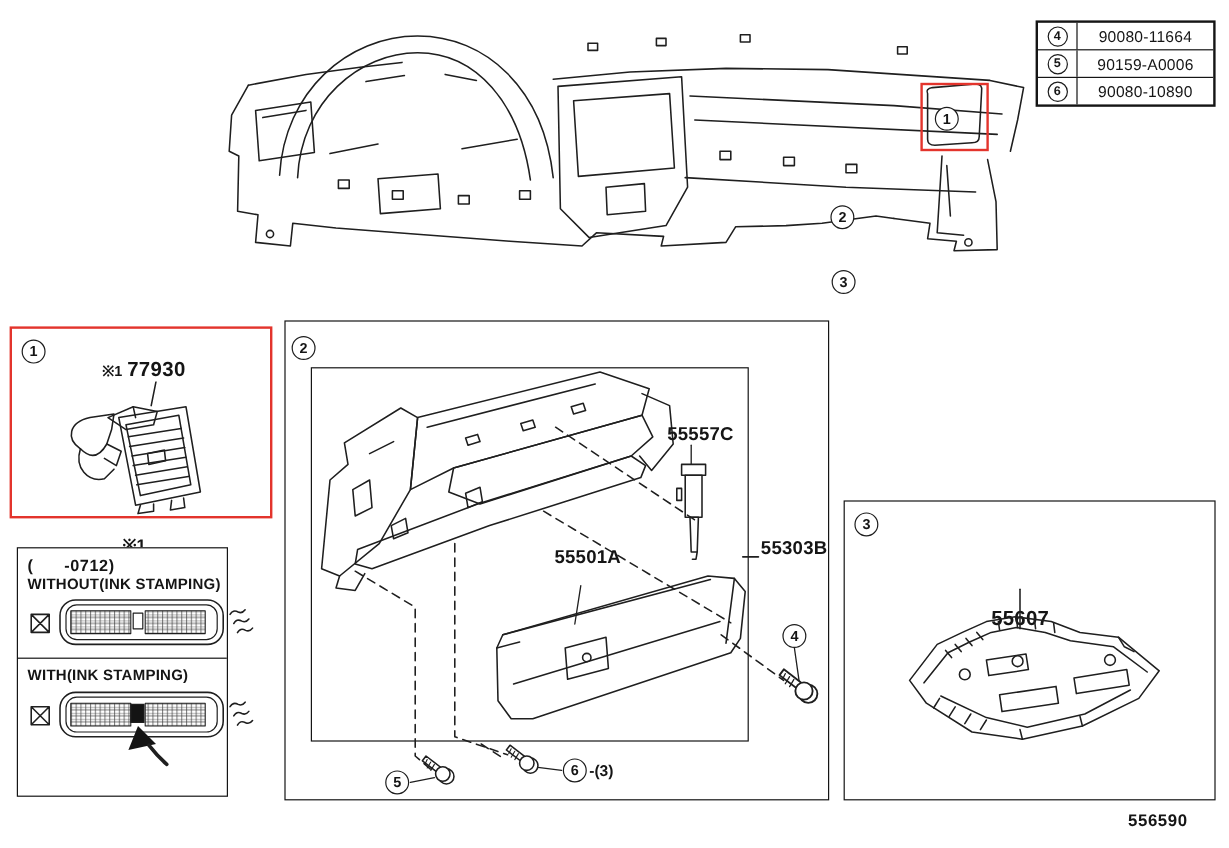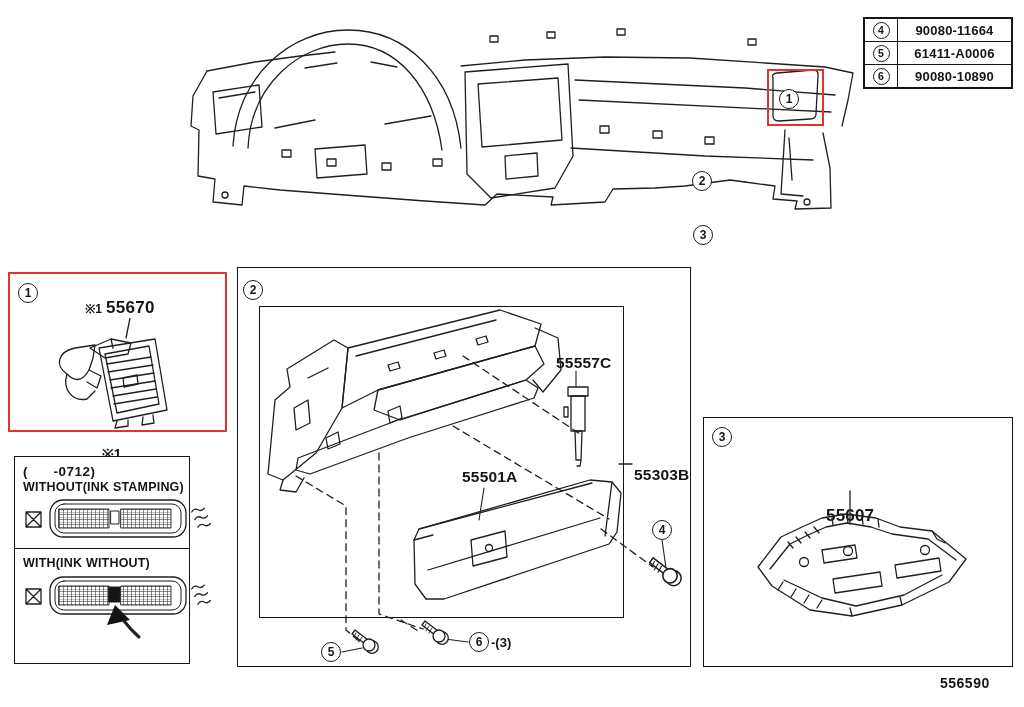--- a/index.html
+++ b/index.html
@@ -12,21 +12,21 @@
   .co{position:absolute;width:20px;height:20px;border:1.7px solid #1c1c1c;border-radius:50%;
       background:#fff;display:flex;align-items:center;justify-content:center;
       font-size:12px;font-weight:bold;box-sizing:border-box;z-index:5;}
   .co.small{width:17px;height:17px;font-size:10.5px;border-width:1.5px;}
   
   .ptable{position:absolute;left:863px;top:17px;width:150px;border:2px solid #151515;background:#fff;box-sizing:border-box;}
   .prow{display:flex;height:22px;align-items:stretch;border-top:1.5px solid #151515;}
   .prow:first-child{border-top:none;}
   .pnum{width:32px;display:flex;align-items:center;justify-content:center;border-right:1.5px solid #151515;}
   .pnum .co{position:static;}
-  .pcode{flex:1;display:flex;align-items:center;justify-content:center;font-weight:bold;
+  .pcode{flex:1;display:flex;align-items:center;justify-content:center;font-weight:normal;
          font-size:13px;letter-spacing:.2px;}
   
   .frame{position:absolute;border:1.6px solid #151515;box-sizing:border-box;background:#fff;}
   .redframe{position:absolute;border:2.6px solid #e3342c;box-sizing:border-box;}
   .part-label{position:absolute;font-weight:bold;font-size:15.5px;letter-spacing:.2px;white-space:nowrap;}
   .note-ref{font-weight:bold;font-size:12px;margin-right:4px;}
   .range{white-space:pre;font-size:13.5px;font-weight:600;letter-spacing:.5px;}
   .cond{font-size:12.5px;font-weight:600;letter-spacing:.2px;margin-top:1px;}
   .qty{position:absolute;font-weight:bold;font-size:13px;}
   .diagram-number{position:absolute;left:940px;top:675px;width:70px;text-align:left;
@@ -83,34 +83,34 @@
     <div class="prow">
       <div class="pnum">
           <span class="co small">4</span>
         </div>
       <div class="pcode">90080-11664</div>
     </div>
     <div class="prow">
       <div class="pnum">
           <span class="co small">5</span>
         </div>
-      <div class="pcode">61411-A0006</div>
+      <div class="pcode">90159-A0006</div>
     </div>
     <div class="prow">
       <div class="pnum">
           <span class="co small">6</span>
         </div>
       <div class="pcode">90080-10890</div>
     </div>
   </div>
 
   <div class="redframe" style="left:8px;top:272px;width:219px;height:160px;">
     <div class="co" style="left:8px;top:9px;">1</div>
     <div class="abs" style="left:30px;top:24px;width:160px;text-align:center;">
-      <span class="note-ref">※1</span><span style="font-size:17px;font-weight:bold;letter-spacing:.3px;">55670</span>
+      <span class="note-ref">※1</span><span style="font-size:17px;font-weight:bold;letter-spacing:.3px;">77930</span>
     </div>
     <svg class="abs" style="left:25px;top:44px;" width="170" height="112" viewBox="0 0 170 112">
       <g class="line-art" stroke-width="1.2">
         <path d="M95,0 L91,20"></path>
         <path d="M55,30 L76,21 L96,25 L93,36 L70,40 Z"></path>
         <path d="M76,21 L78,30"></path>
         <path d="M32,56 C20,48 22,34 40,30 L60,27 L58,40 L54,52 C46,66 38,62 32,56 Z"></path>
         <path d="M32,56 C27,72 38,84 52,81 L60,73"></path>
         <path d="M54,52 L66,58 L62,70 L52,64"></path>
         <path d="M64,30 L120,21 L132,92 L78,103 Z"></path>
@@ -140,21 +140,21 @@
           <rect x="36" y="12" width="50" height="19" fill="url(#hA)" stroke-width="0.9"></rect>
           <rect x="98" y="12" width="50" height="19" fill="url(#hA)" stroke-width="0.9"></rect>
           <rect x="88" y="14" width="8" height="13" fill="#ffffff" stroke-width="1"></rect>
           <g transform="translate(168,10) rotate(-8)">
             <path d="M0,5 q3,-4 7,-1 q3,2 6,-1 M2,13 q3,-4 7,-1 q3,2 6,-1 M4,21 q3,-4 7,-1 q3,2 6,-1"></path>
           </g>
         </g>
       </svg>
     </div>
     <div style="padding:6px 0 0 8px;">
-      <div class="cond">WITH(INK WITHOUT)</div>
+      <div class="cond">WITH(INK STAMPING)</div>
       <svg width="192" height="66" viewBox="0 0 192 66" style="margin-top:4px;">
         <defs>
           <pattern id="hB" patternUnits="userSpaceOnUse" width="4" height="5">
             <path d="M0,0 H4 M0.5,0 V5 M0,2.5 H4" stroke="#3a3a3a" stroke-width="0.6" fill="none"></path>
           </pattern>
         </defs>
         <g class="line-art" stroke-width="1.2">
           <path d="M3,15 h15 v15 h-15 Z M3,15 L18,30 M18,15 L3,30"></path>
           <rect x="27" y="3" width="136" height="37" rx="13"></rect>
           <rect x="32" y="7" width="126" height="29" rx="9" stroke-width="1"></rect>
@@ -231,22 +231,22 @@
         <g transform="translate(201,369)">
             <use href="#scr"></use>
           </g>
         <g transform="translate(432,309) scale(1.2)">
             <use href="#scr"></use>
           </g>
       </g>
     </svg>
 
     <div class="part-label" style="left:318px;top:86px;">55557C</div>
-    <div class="part-label" style="left:224px;top:200px;">55501A</div>
-    <div class="part-label" style="left:396px;top:198px;">55303B</div>
+    <div class="part-label" style="left:224px;top:188px;">55501A</div>
+    <div class="part-label" style="left:396px;top:181px;">55303B</div>
 
     <div class="co" style="left:414px;top:252px;">4</div>
     <div class="co" style="left:83px;top:374px;">5</div>
     <div class="co" style="left:231px;top:364px;">6</div>
     <div class="qty" style="left:253px;top:367px;">-(3)</div>
   </div>
 
   <div class="frame" style="left:703px;top:417px;width:310px;height:250px;">
     <div class="co" style="left:8px;top:9px;">3</div>
     <div class="part-label" style="left:122px;top:52px;font-size:17px;margin-top:36px;">55607</div>

